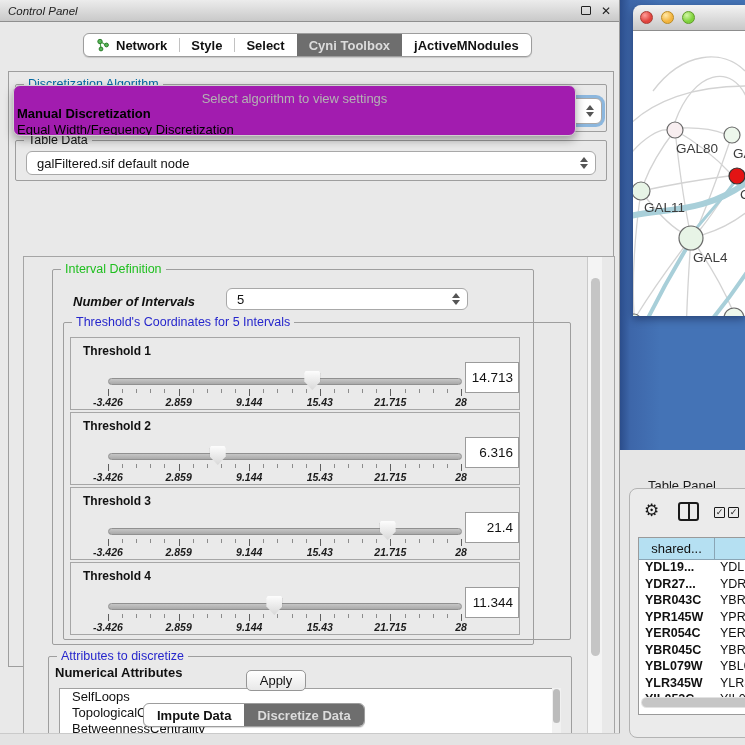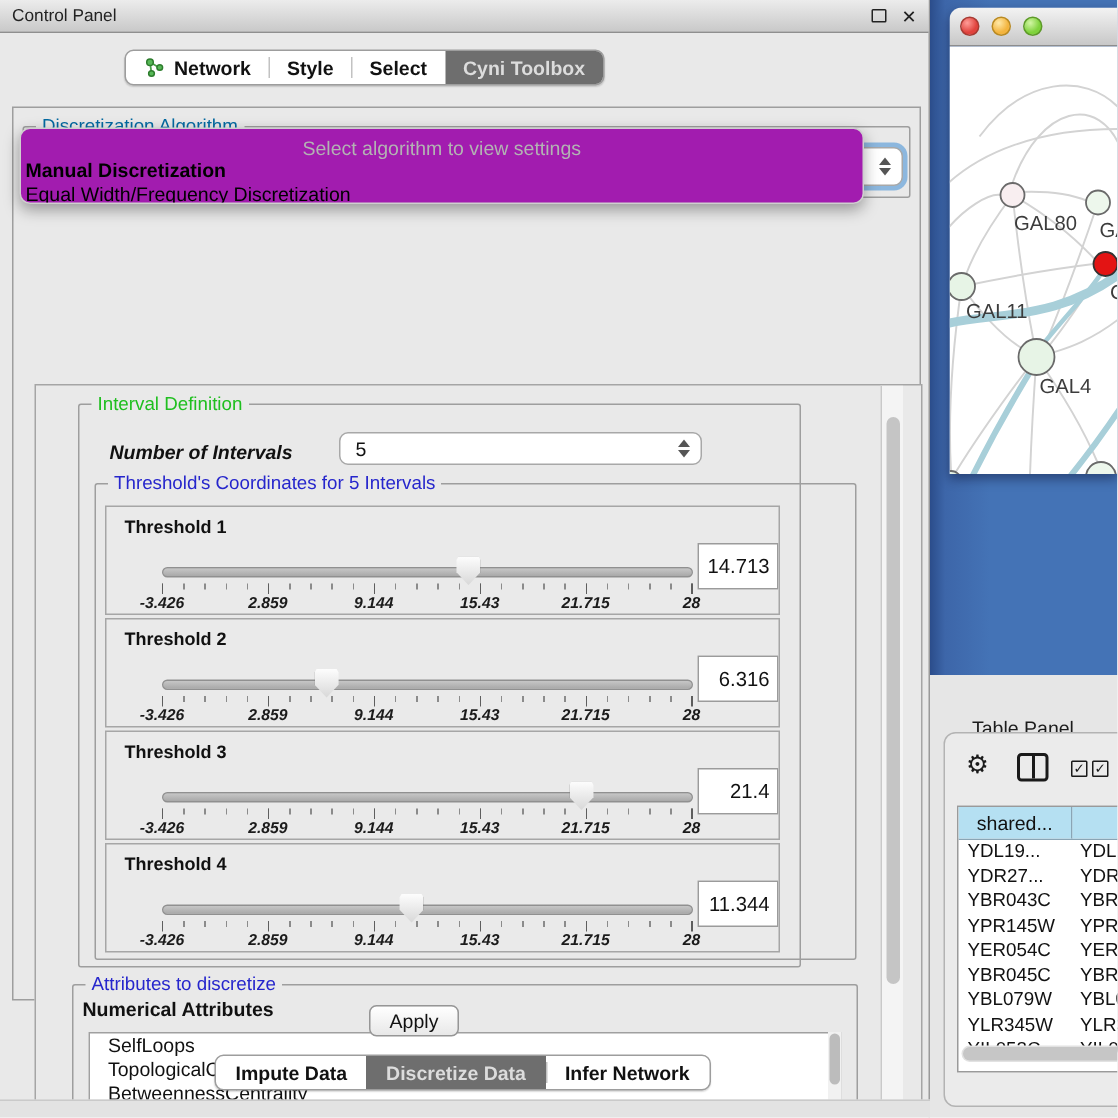--- a/index.html
+++ b/index.html
@@ -4,21 +4,21 @@
 <style>
   * { box-sizing: border-box; margin: 0; padding: 0; }
   html,body { width:745px; height:745px; }
   body { font-family:"Liberation Sans","DejaVu Sans",sans-serif; overflow:hidden; }
   #root { position:relative; width:745px; height:745px; background:#e9e9e9; overflow:hidden; }
 
   
   #left-panel { position:absolute; left:0; top:0; width:620px; height:745px; background:#e9e9e9; border-right:1px solid #9a9a9a; }
   #titlebar { position:absolute; left:0; top:0; width:100%; height:22px;
     background:linear-gradient(#ececec,#c9c9c9); border-bottom:1px solid #8f8f8f;
-    display:flex; align-items:center; padding:0 8px; font-size:11.5px; color:#222; }
+    display:flex; align-items:center; padding:0 8px; font-size:11.5px; color:#222;font-style:italic; }
   #titlebar .spacer { flex:1; }
   .tb-ico { font-size:12px; color:#222; margin-left:10px; line-height:1; cursor:default; }
   #float-ico { width:10px; height:9px; border:1.5px solid #222; border-radius:1px; margin-left:10px; }
 
   
   #top-tabs { position:absolute; left:83px; top:33px; height:24px; display:flex; align-items:stretch;
     background:#fff; border:1px solid #9d9d9d; border-radius:6px; overflow:hidden; box-shadow:0 1px 1px rgba(0,0,0,.15); }
   .ttab { display:flex; align-items:center; padding:0 12px; font-size:13px; font-weight:600; color:#111; position:relative; }
   .ttab.sep::before { content:""; position:absolute; left:0; top:4px; bottom:4px; width:1px; background:#c2c2c2; }
   .ttab.sel { background:#6e6e6e; color:#dcdcdc; }
@@ -117,21 +117,21 @@
   .split-ico::after { content:""; position:absolute; left:50%; top:0; bottom:0; width:2px; background:#1a1a1a; transform:translateX(-50%); }
   .chk { position:absolute; top:18px; width:11px; height:11px; border:1.5px solid #1a1a1a; border-radius:1px; font-size:9px; line-height:9px; text-align:center; color:#1a1a1a; }
   .chk::after { content:"✓"; }
   .chk.c1 { left:84px; } .chk.c2 { left:98px; }
   #tp-table { position:absolute; left:8px; top:48px; width:126px; height:178px; background:#fff; border:1px solid #9a9a9a; overflow:hidden; }
   #tp-head { display:flex; height:22px; border-bottom:1px solid #8aa5b5; }
   #tp-head .hc { background:#b5e0f2; font-size:13px; color:#111; display:flex; align-items:center; justify-content:center; }
   #tp-head .hc.c1 { width:76px; border-right:1px solid #8aa5b5; }
   #tp-head .hc.c2 { flex:1; justify-content:flex-start; padding-left:30px; }
   .trow { display:flex; height:16.5px; font-size:12.5px; color:#111; }
-  .trow .c1 { width:76px; padding-left:6px; overflow:hidden; white-space:nowrap; }
+  .trow .c1 { width:76px; padding-left:6px; overflow:hidden; white-space:nowrap;font-weight:bold; }
   .trow .c2 { flex:1; padding-left:5px; overflow:hidden; white-space:nowrap; }
   #hscroll { position:absolute; left:2px; bottom:6px; width:120px; height:11px; background:#e2e2e2; border-radius:6px; }
   #hscroll .thumb { position:absolute; left:1px; top:1px; width:117px; height:9px; background:#c6c6c6; border-radius:5px; }
 </style>
 </head>
 <body>
 
 <div id="root">
 
   <div id="left-panel">
@@ -156,35 +156,48 @@
       </div>
       <div class="ttab sep">
           <span>Style</span>
         </div>
       <div class="ttab sep">
           <span>Select</span>
         </div>
       <div class="ttab sel">
           <span>Cyni Toolbox</span>
         </div>
+      <div class="ttab">
+          <span>jActiveMNodules</span>
+        </div>
     </div>
 
     <div id="outer-panel">
 
       <div class="tgroup" style="left:6px; top:12px; width:592px; height:48px;">
         <span class="gtitle gray">Discretization Algorithm</span>
         <div class="combo focused" style="left:6px; top:13px; width:580px; height:26px;">
           <span style="visibility:hidden">Manual Discretization</span>
           <span class="spin">
               <i class="up"></i>
               <i class="dn"></i>
             </span>
         </div>
       </div>
 
+      <div class="tgroup" style="left:6px; top:68px; width:592px; height:41px;">
+        <span class="gtitle" style="color:#111">Table Data</span>
+        <div class="combo" style="left:10px; top:10px; width:570px; height:24px;">
+          <span>galFiltered.sif default node</span>
+          <span class="spin">
+              <i class="up"></i>
+              <i class="dn"></i>
+            </span>
+        </div>
+      </div>
 
       <div id="inner-panel">
 
         <div class="tgroup" style="left:28px; top:12px; width:482px; height:376px;">
           <span class="gtitle green">Interval Definition</span>
 
           <div style="position:absolute; left:20px; top:24px; font-size:13px; font-weight:bold; color:#111;font-style:italic;">Number of Intervals</div>
           <div class="combo" style="left:173px; top:18px; width:242px; height:22px;">
             <span>5</span>
             <span class="spin">
@@ -287,23 +300,20 @@
     </div>
 
     <div id="apply-btn">Apply</div>
 
     <div id="bottom-tabs">
       <div class="btab">
           <span>Impute Data</span>
         </div>
       <div class="btab sel">
           <span>Discretize Data</span>
-        </div>
-      <div class="btab sep">
-          <span>Infer Network</span>
         </div>
     </div>
     <div id="bottom-strip"></div>
   </div>
 
   <div id="net-frame">
     <div id="net-window">
       <div id="net-titlebar">
         <span class="tl red"></span>
         <span class="tl yellow"></span>

